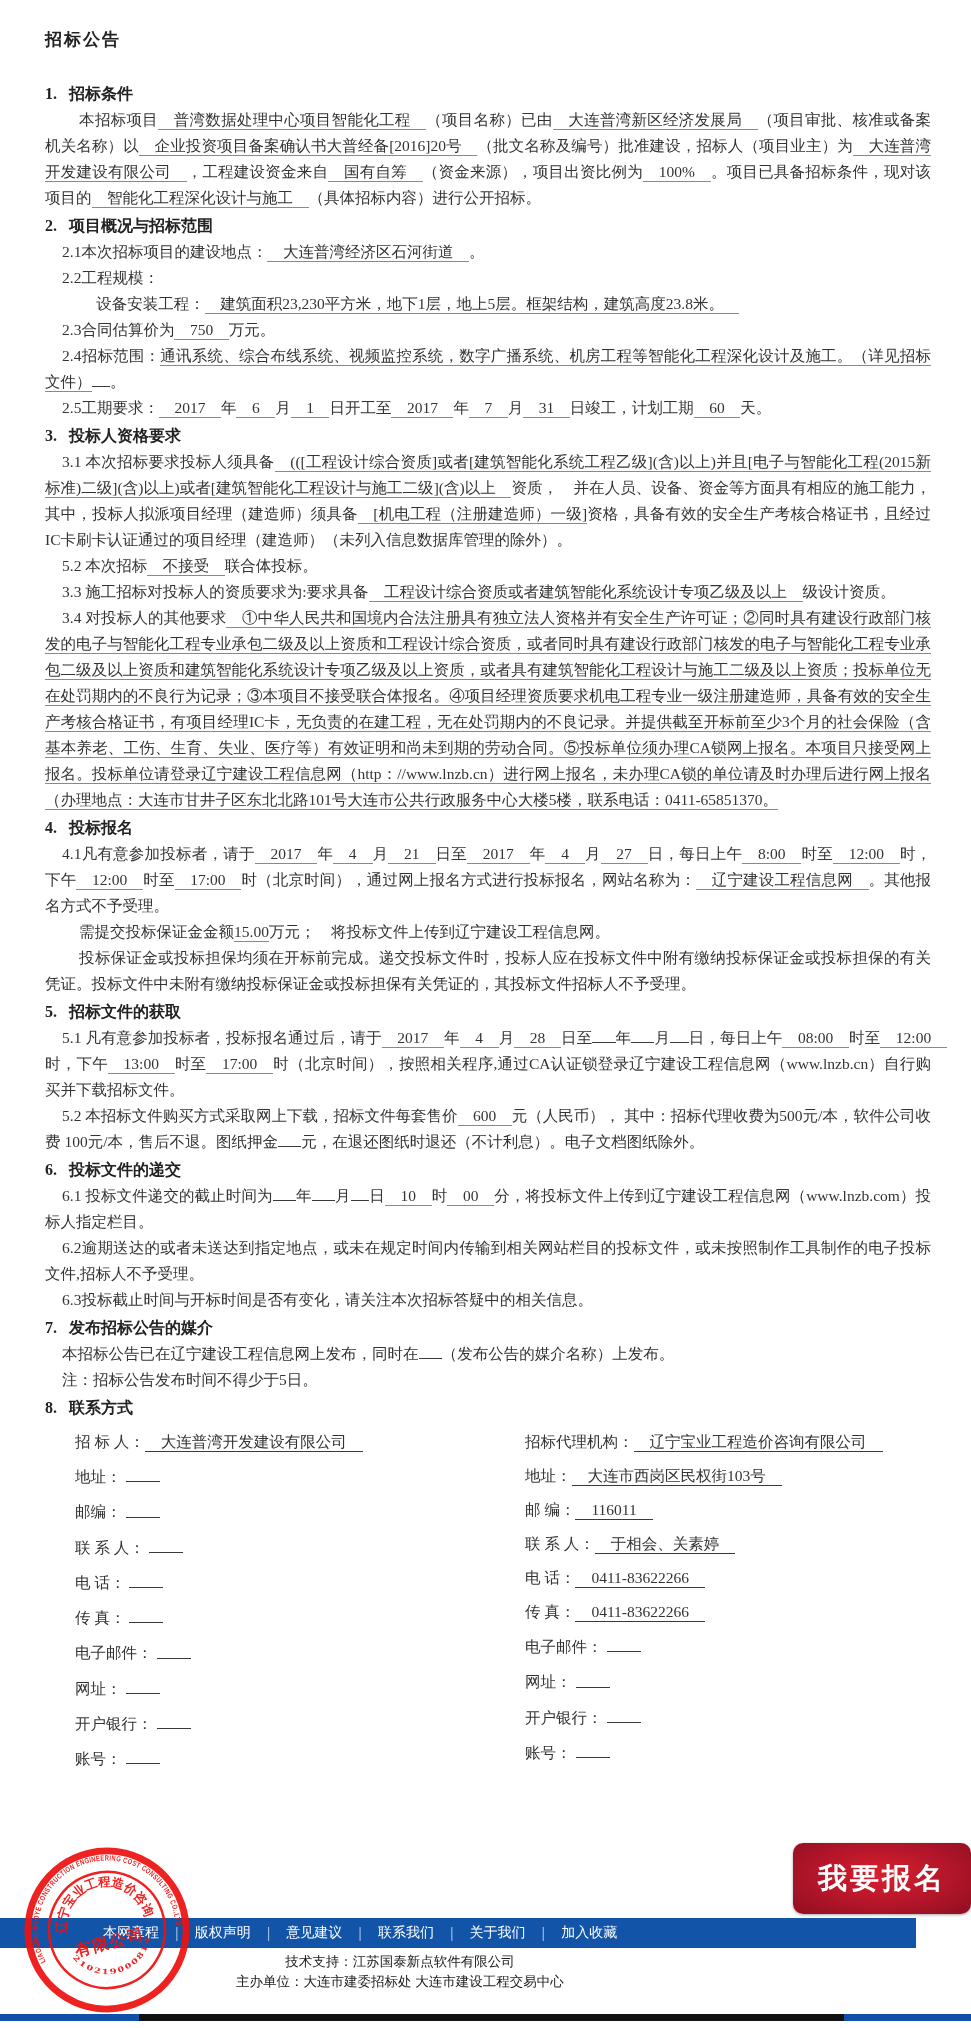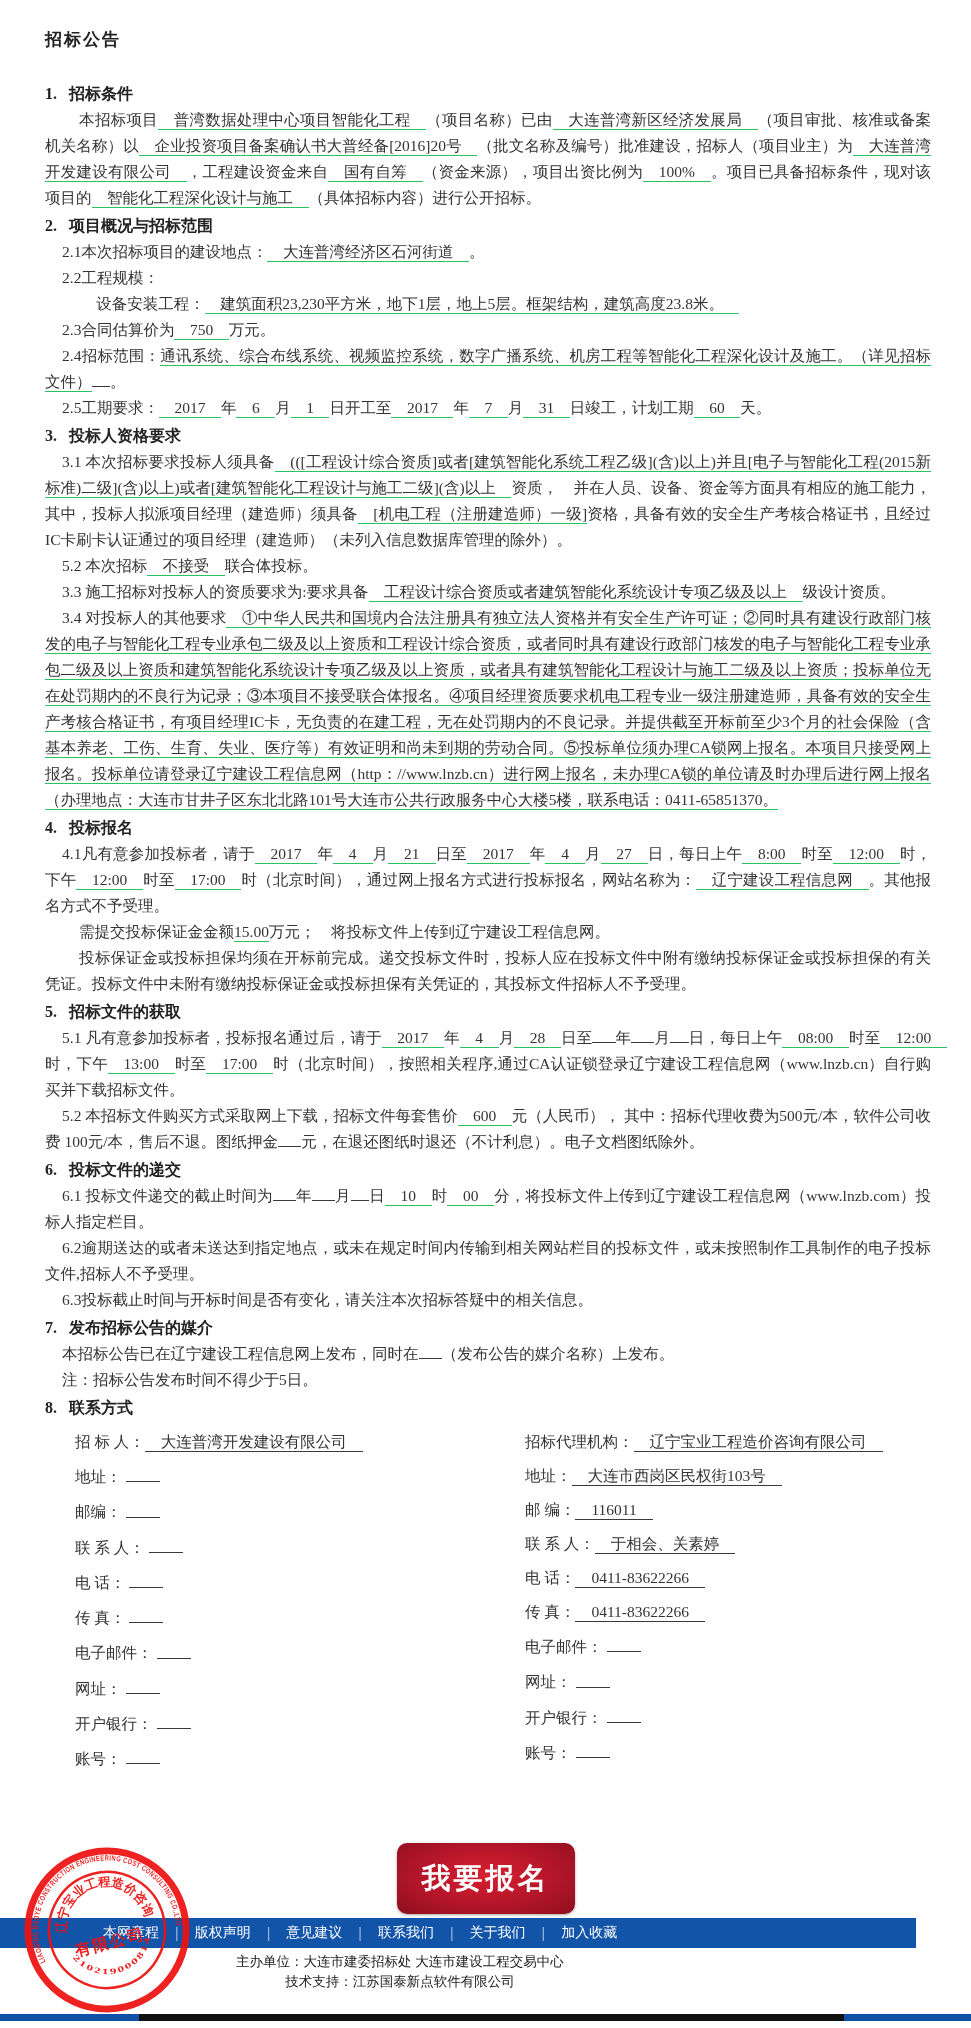--- a/index.html
+++ b/index.html
@@ -22,21 +22,21 @@
   
   .contact{display:flex;margin:10px 0 0 30px;}
   .c-col-left{width:450px;}
   .c-col-right{width:380px;}
   .c-row{margin-bottom:13px;line-height:21px;font-size:15.5px;}
   .c-value{border-bottom:1px solid #3a3a3a;padding:0 16px 1px 16px;}
   .c-blank{display:inline-block;width:2.2em;border-bottom:1px solid #3a3a3a;height:1.05em;
            vertical-align:baseline;margin-left:4px;}
   
   .signup-row{position:absolute;top:1843px;left:0;width:971px;display:flex;
-              justify-content:center;}
+              justify-content:flex-end;}
   .signup-btn{width:178px;height:71px;border:none;border-radius:10px;cursor:pointer;
               background:radial-gradient(ellipse at 50% 45%, #d8202f 0%, #b3152a 55%, #8e0f1f 100%);
               color:#fff;font-size:29px;font-weight:bold;letter-spacing:3px;
               font-family:"Liberation Sans","DejaVu Sans",sans-serif;
               box-shadow:0 1px 3px rgba(0,0,0,.35);}
   
   .footer-bar{position:absolute;top:1918px;left:0;width:916px;height:30px;background:#1254a8;
               display:flex;align-items:center;padding-left:93px;box-sizing:border-box;
               font-family:"Liberation Sans","DejaVu Sans",sans-serif;font-size:14px;color:#fff;}
   .flink{margin:0 10px;cursor:pointer;white-space:nowrap;}
@@ -155,21 +155,21 @@
         <span class="sep">|</span>
         <span class="flink">联系我们</span>
         <span class="sep">|</span>
         <span class="flink">关于我们</span>
         <span class="sep">|</span>
         <span class="flink">加入收藏</span>
       </span>
   </div>
 
   <div class="footer-lines">
+    <div>技术支持：江苏国泰新点软件有限公司</div>
     <div>主办单位：大连市建委招标处 大连市建设工程交易中心</div>
-    <div>技术支持：江苏国泰新点软件有限公司</div>
   </div>
 
   <div class="bb bb-blue-l"></div>
   <div class="bb bb-black"></div>
   <div class="bb bb-blue-r"></div>
 
 </div>
 
 </body></html>

